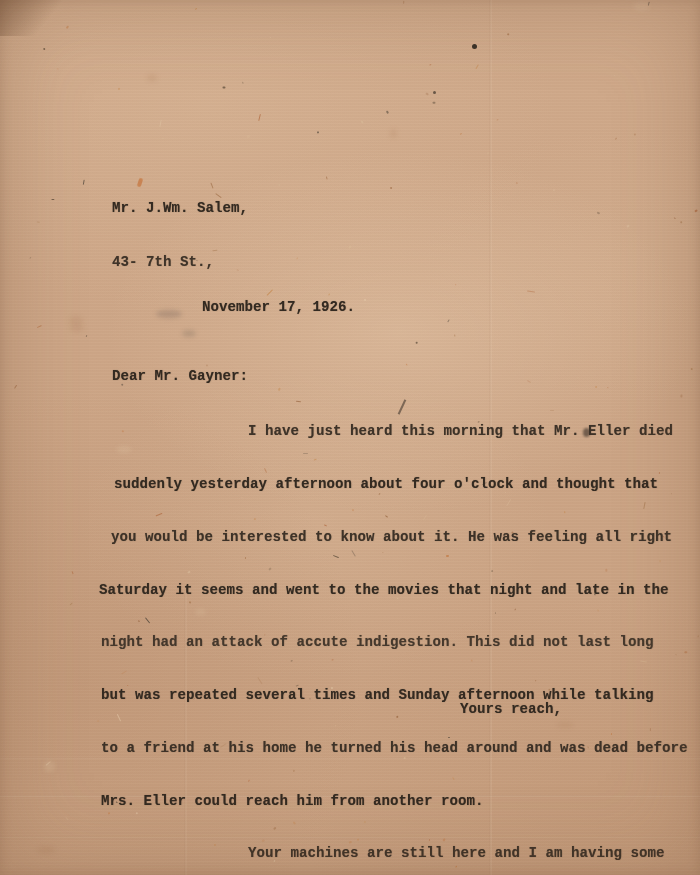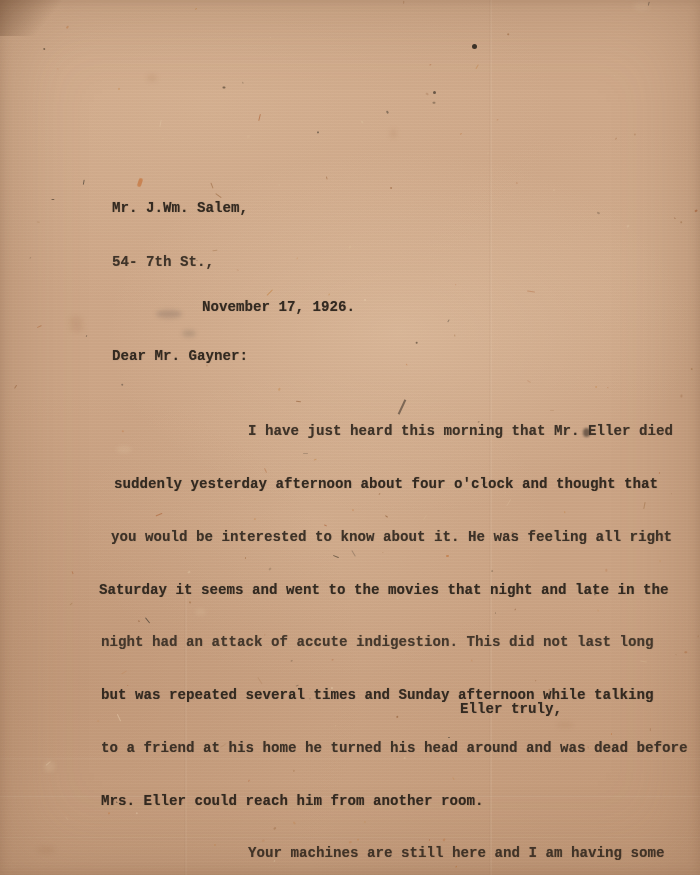--- a/index.html
+++ b/index.html
@@ -38,21 +38,21 @@
   .mark{position:absolute; z-index:3;}
 
   .type{
     position:absolute; z-index:5;
     font-size:14px; line-height:17.6px; font-weight:700;
     color:var(--ink); letter-spacing:0.1px; white-space:pre;
     text-shadow: 0.3px 0.3px 0.8px rgba(51,42,33,.55);
   }
   .address{ left:112px; top:163px; line-height:18px; }
   .date{ left:202px; top:299px; }
-  .salutation{ left:112px; top:348px;text-align:right; }
+  .salutation{ left:112px; top:368px;text-align:right; }
   .body{ left:106px; top:388px; width:600px; }
   .signoff{ left:460px; top:701px; }
 
   .bl{min-height:17.6px;}
   .bl.indent{ padding-left:142px; }
   
   .bl:nth-child(2){margin-left:8px;}
   .bl:nth-child(3){margin-left:5px;}
   .bl:nth-child(4){margin-left:-7px;}
   .bl:nth-child(5){margin-left:-5px;}
@@ -273,21 +273,21 @@
   <div class="mark" style="left:472px;top:44px;width:5px;height:5px;border-radius:50%;background:#29231d;opacity:.9"></div>
   <div class="mark" style="left:433px;top:91px;width:3px;height:3px;border-radius:50%;background:#3c332a;opacity:.7"></div>
   <div class="mark" style="left:401px;top:399px;width:2px;height:16px;background:rgba(55,45,38,.55);transform:rotate(25deg)"></div>
   <div class="mark" style="left:583px;top:428px;width:7px;height:9px;border-radius:50%;background:rgba(40,33,27,.55);filter:blur(1px)"></div>
   <div class="mark" style="left:156px;top:310px;width:26px;height:8px;background:rgba(110,95,85,.28);filter:blur(2px);border-radius:50%"></div>
   <div class="mark" style="left:182px;top:330px;width:14px;height:7px;background:rgba(110,95,85,.24);filter:blur(2px);border-radius:50%"></div>
   <div class="mark" style="left:138px;top:178px;width:4px;height:9px;background:rgba(196,110,52,.65);filter:blur(.5px);transform:rotate(18deg);border-radius:2px"></div>
 
   <div class="type address">
     <div>Mr. J.Wm. Salem,</div>
-    <div>54- 7th St.,</div>
+    <div>43- 7th St.,</div>
   </div>
 
   <div class="type date">November 17, 1926.</div>
 
   <div class="type salutation">Dear Mr. Gayner:</div>
 
   <div class="type body">
     <div class="bl indent">I have just heard this morning that Mr. Eller died</div>
     <div class="bl">suddenly yesterday afternoon about four o'clock and thought that</div>
     <div class="bl">you would be interested to know about it. He was feeling all right</div>
@@ -300,16 +300,16 @@
     
     
     
     
     
     
     
     
   </div>
 
-  <div class="type signoff">Eller truly,</div>
+  <div class="type signoff">Yours reach,</div>
 
   <div class="vignette"></div>
 </div>
 
 </body></html>

